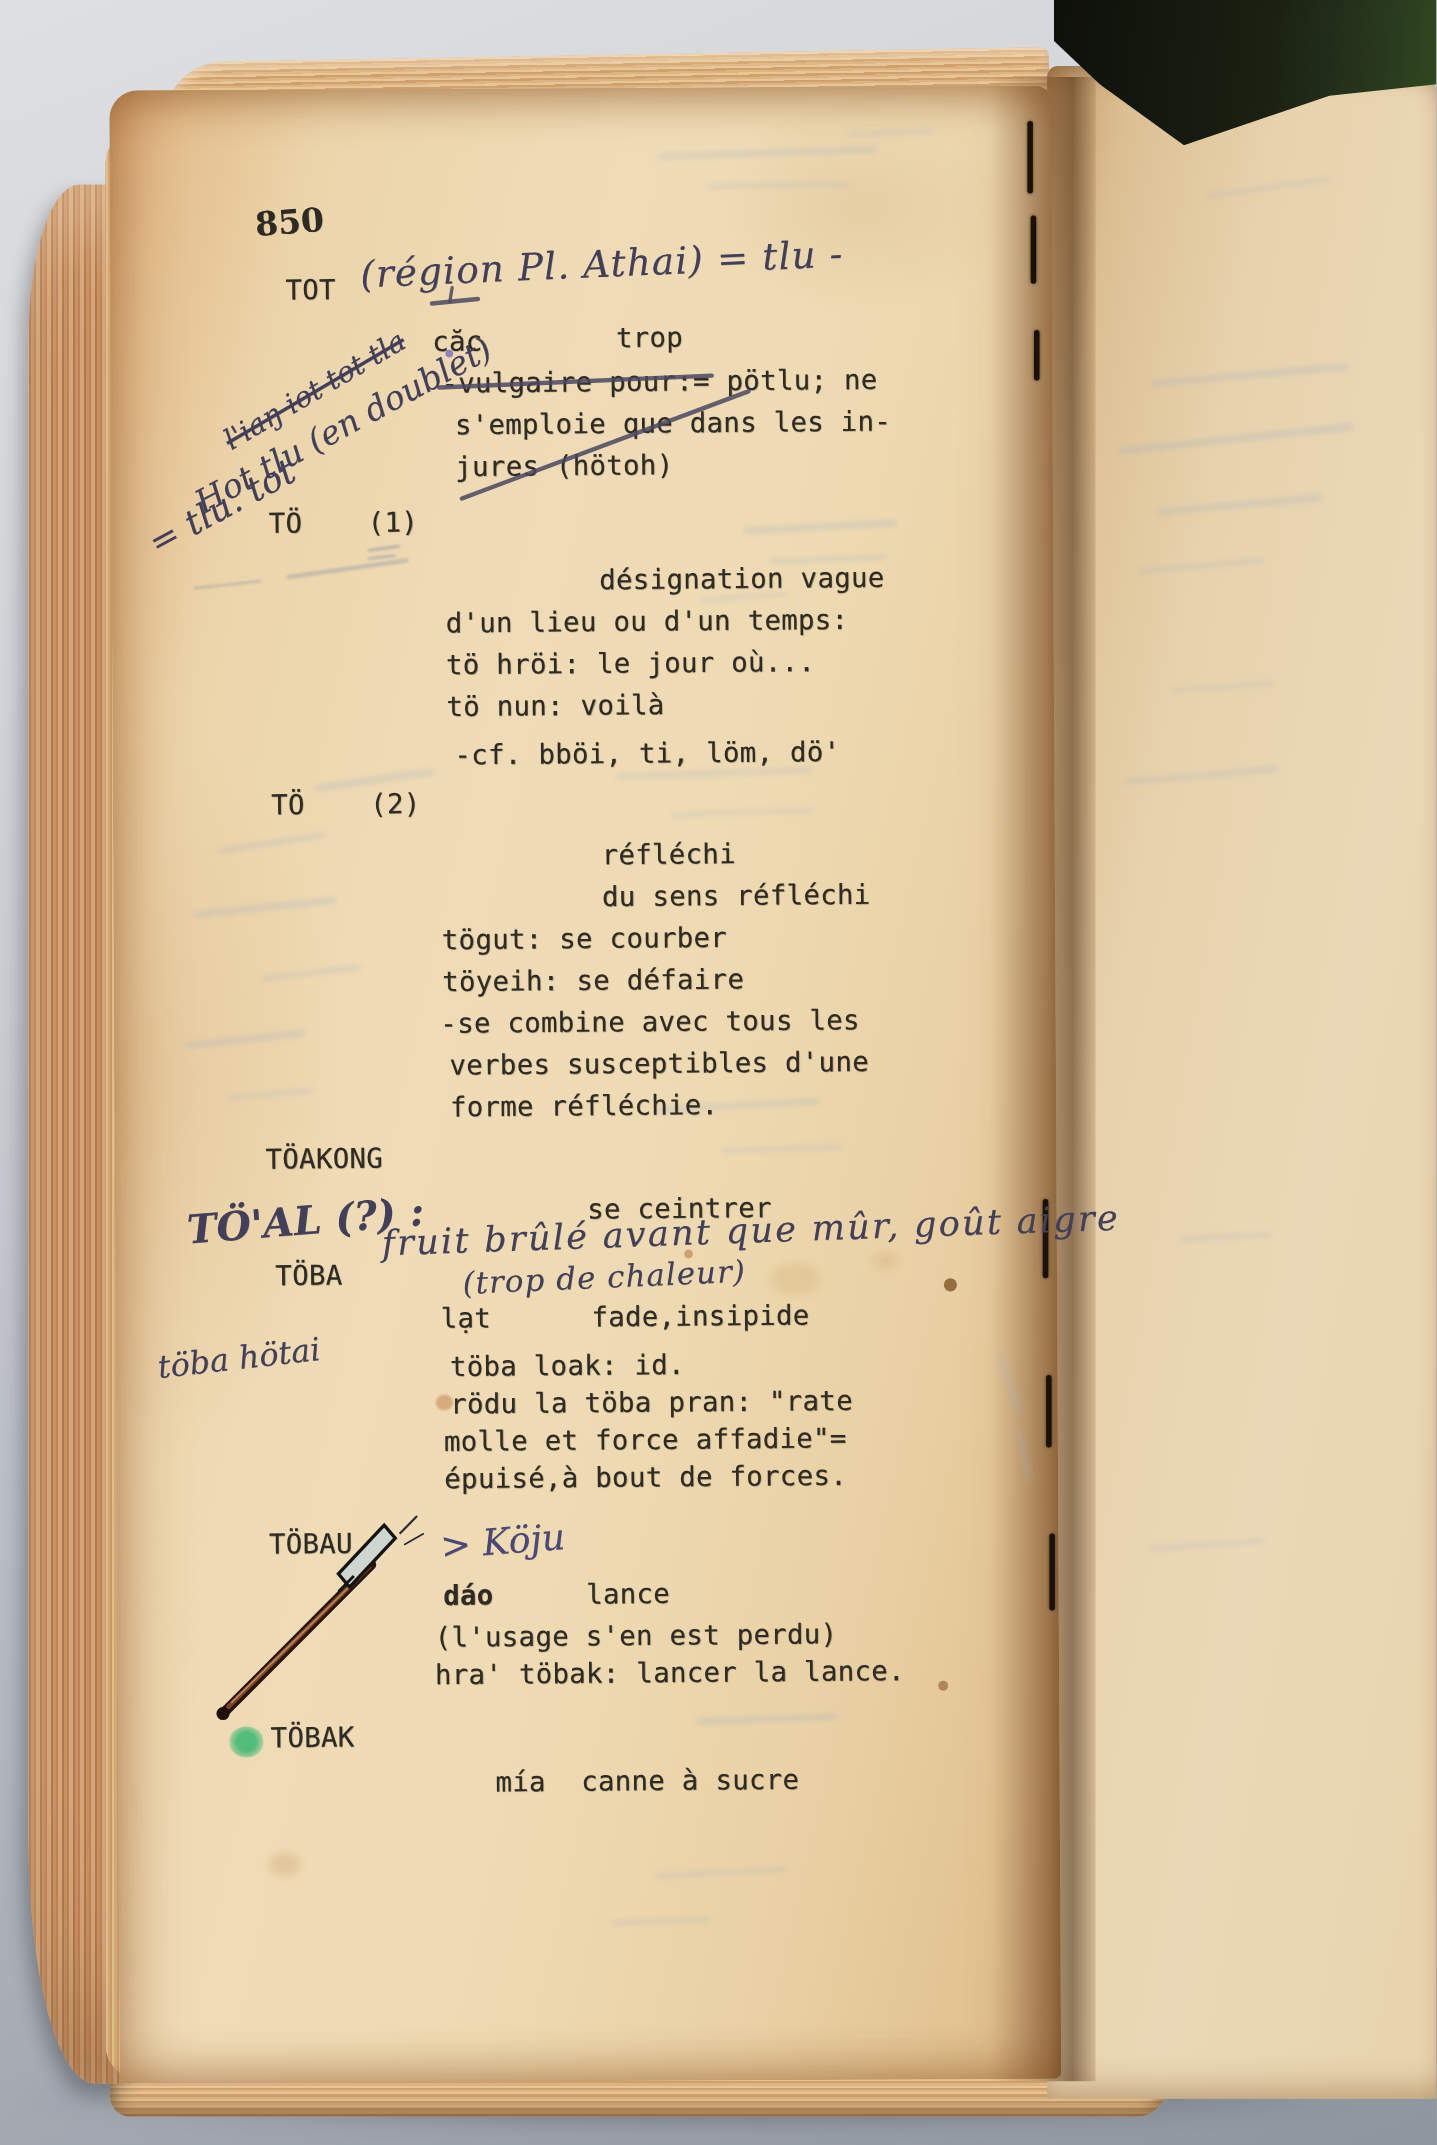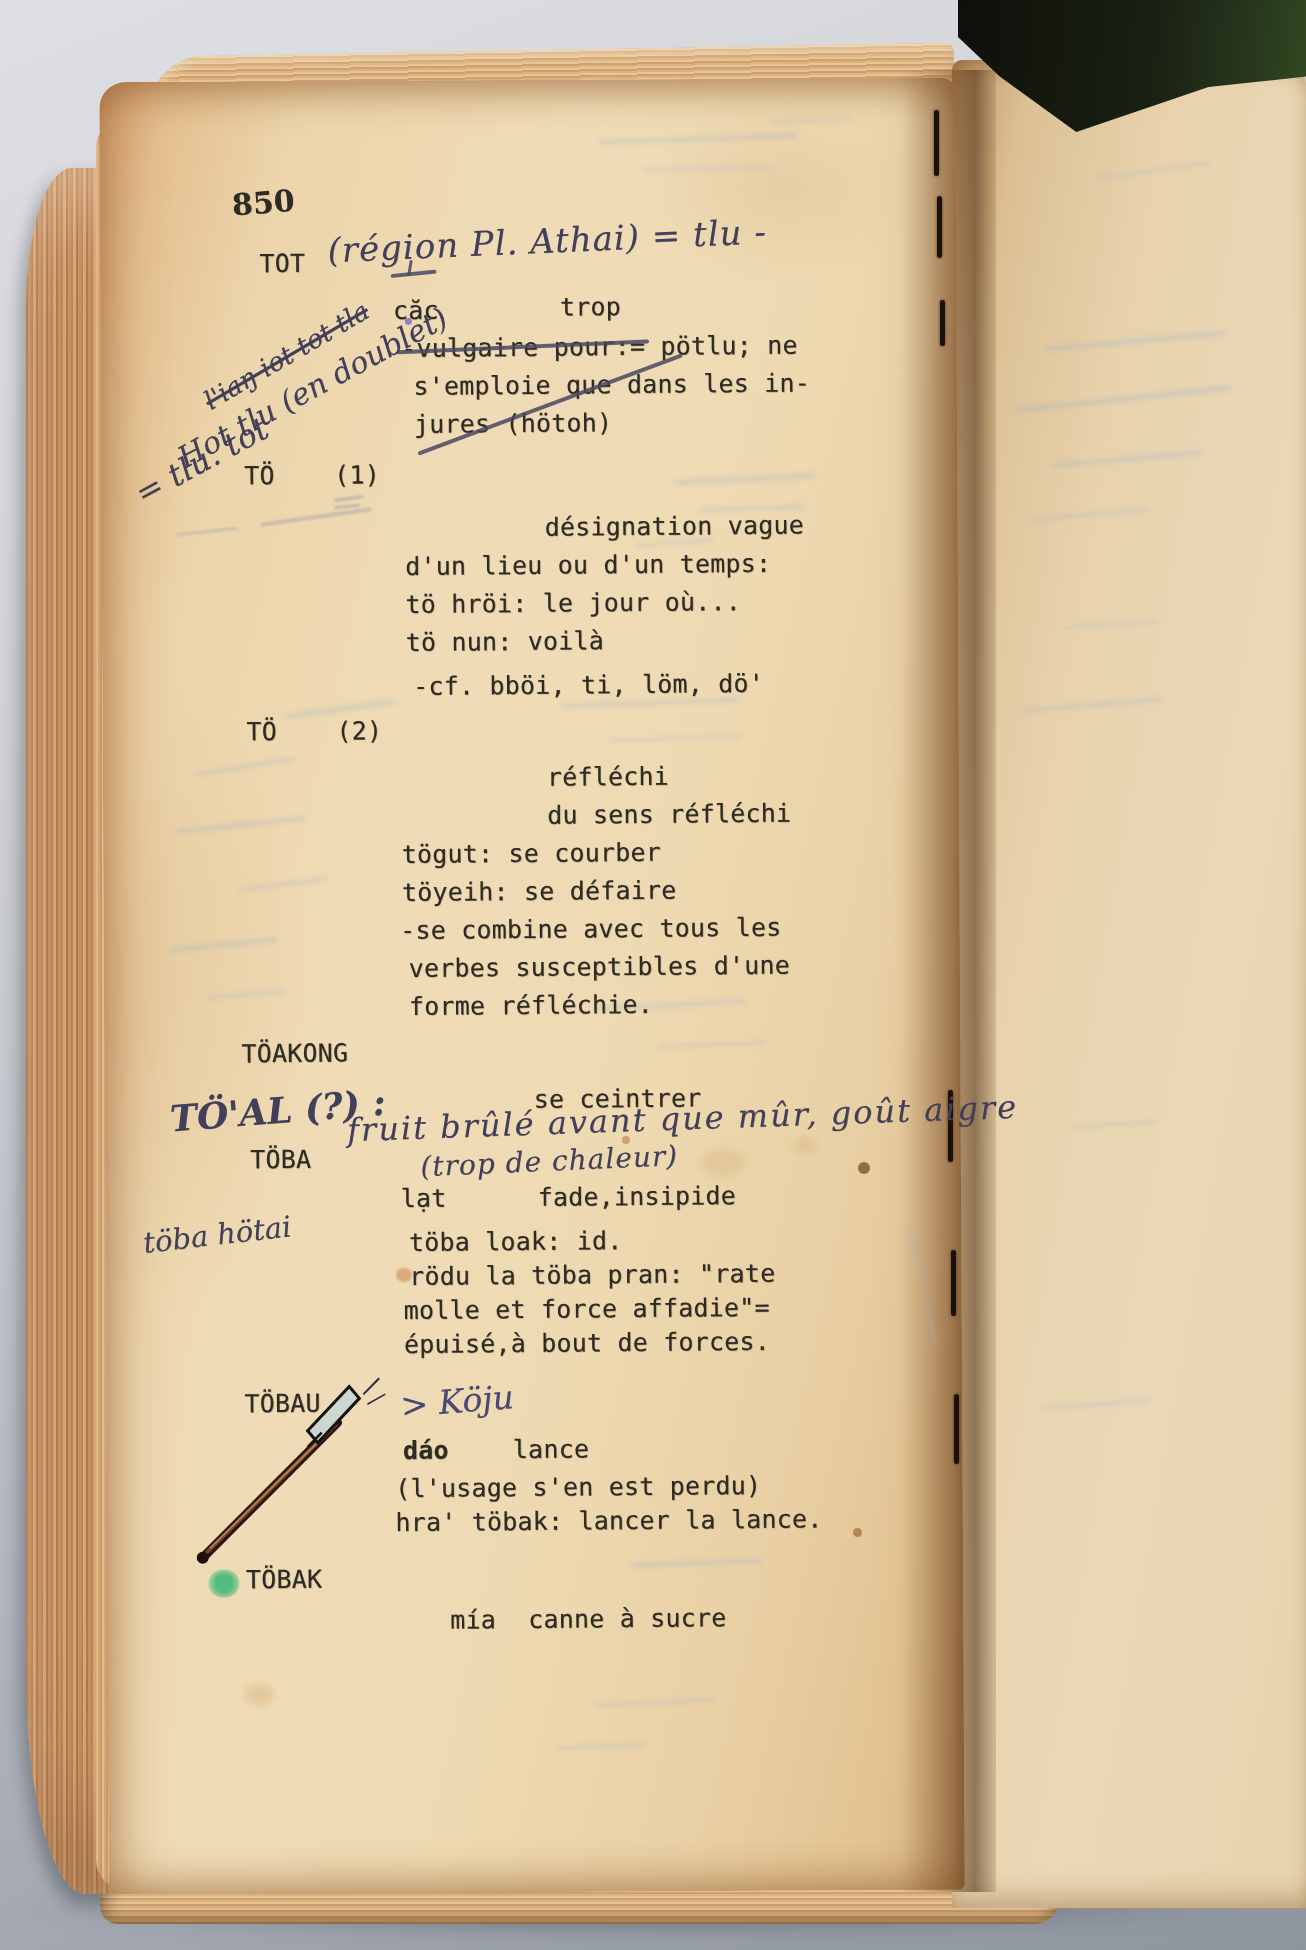--- a/index.html
+++ b/index.html
@@ -164,21 +164,21 @@
     <div class="tw" style="left:398px;top:1184px;">lạt</div>
     <div class="tw" style="left:535px;top:1184px;">fade,insipide</div>
     <div class="tw" style="left:406px;top:1228px;">töba loak: id.</div>
     <div class="tw" style="left:406px;top:1262px;">rödu la töba pran: "rate</div>
     <div class="tw" style="left:400px;top:1296px;">molle et force affadie"=</div>
     <div class="tw" style="left:400px;top:1330px;">épuisé,à bout de forces.</div>
 
     <div class="tw" style="left:240px;top:1388px;">TÖBAU</div>
     <div class="hw" style="left:396px;top:1382px;font-size:33px;color:#4a4878;transform:rotate(-4deg);">&gt; Köju</div>
     <div class="tw" style="left:398px;top:1436px;font-weight:bold;">dáo</div>
-    <div class="tw" style="left:508px;top:1436px;">lance</div>
+    <div class="tw" style="left:528px;top:1436px;">lance</div>
     <div class="tw" style="left:390px;top:1474px;">(l'usage s'en est perdu)</div>
     <div class="tw" style="left:390px;top:1508px;">hra' töbak: lancer la lance.</div>
 
     <svg class="abs" style="left:183px;top:1372px;" width="210" height="200" viewBox="0 0 210 200">
       <line x1="16" y1="182" x2="150" y2="50" stroke="#2a1410" stroke-width="9" stroke-linecap="round"></line>
       <line x1="19" y1="178" x2="148" y2="52" stroke="#7a4426" stroke-width="4" stroke-linecap="round"></line>
       <line x1="22" y1="174" x2="146" y2="54" stroke="#b98a58" stroke-width="1.5" stroke-linecap="round"></line>
       <polygon points="130,70 172,26 162,14 120,58" fill="#cdd6cf" stroke="#151310" stroke-width="3"></polygon>
       <line x1="120" y1="74" x2="134" y2="60" stroke="#151310" stroke-width="2.5"></line>
       <line x1="176" y1="22" x2="192" y2="6" stroke="#2a2a3a" stroke-width="2"></line>

